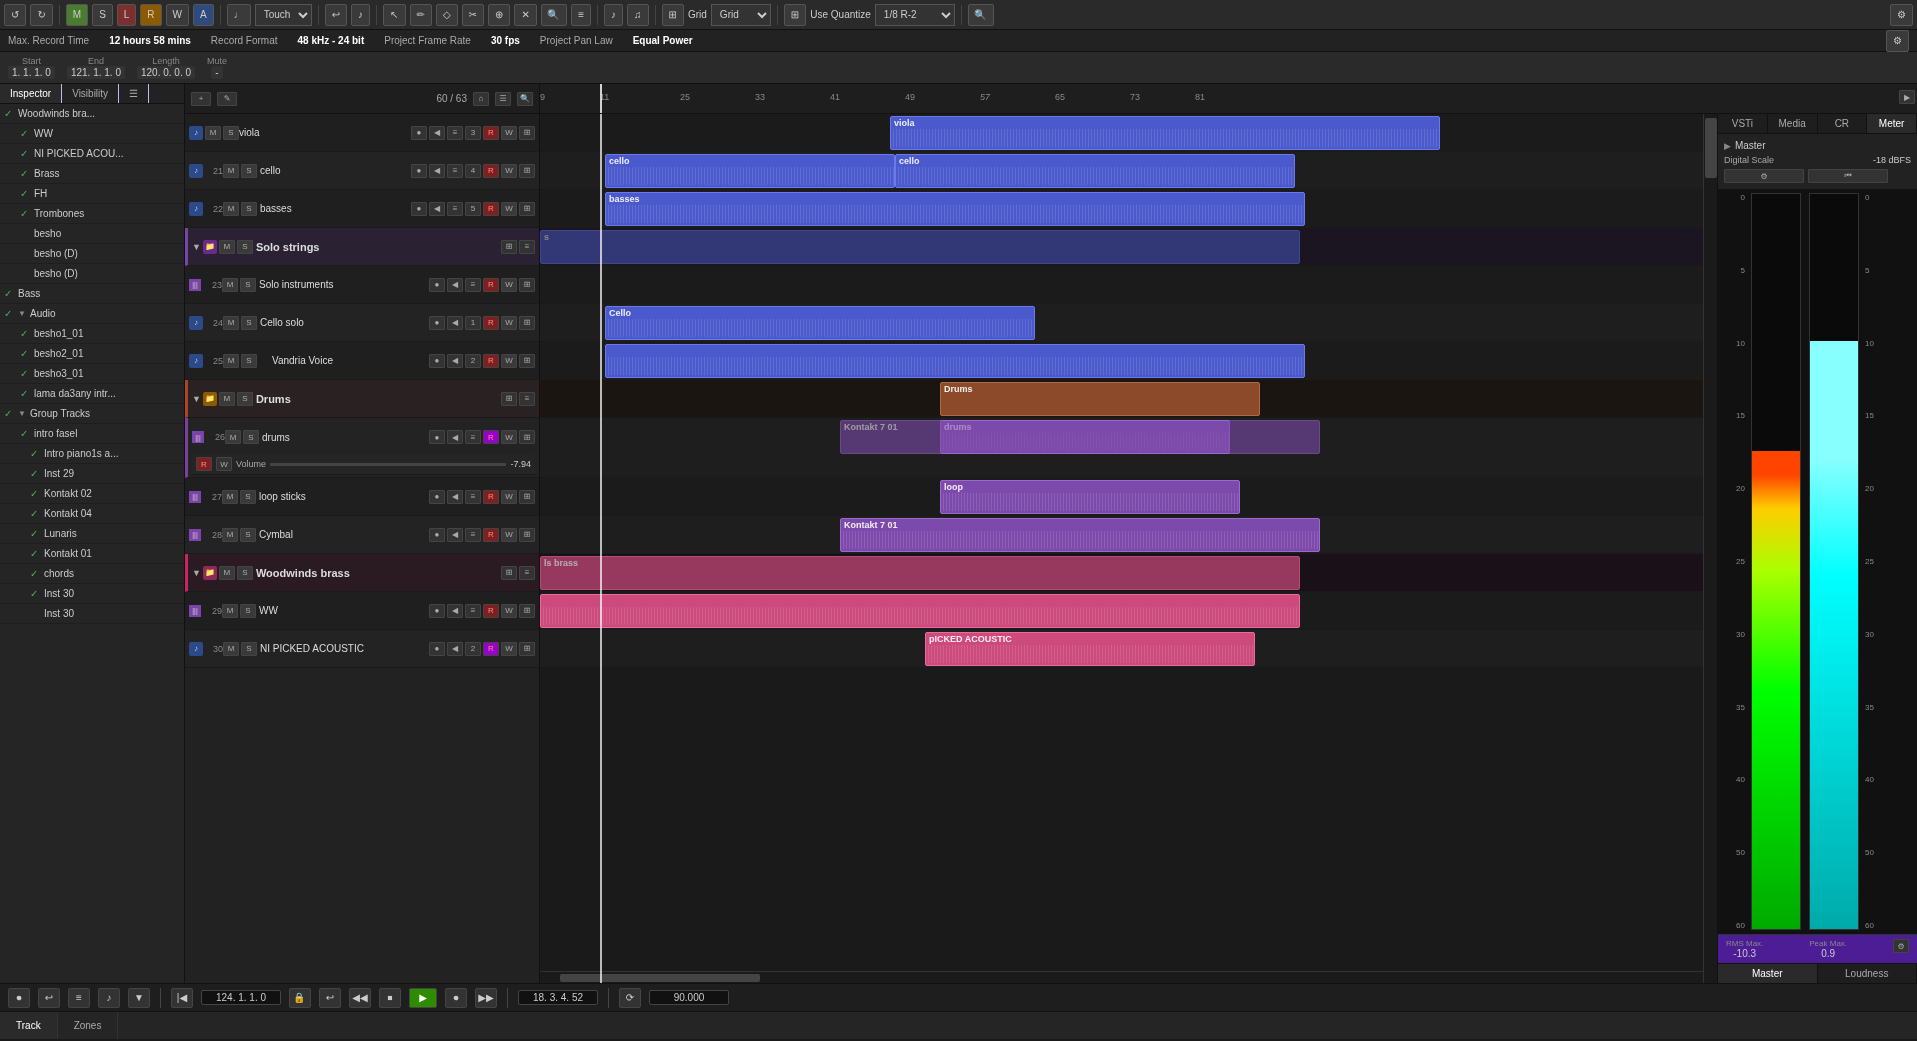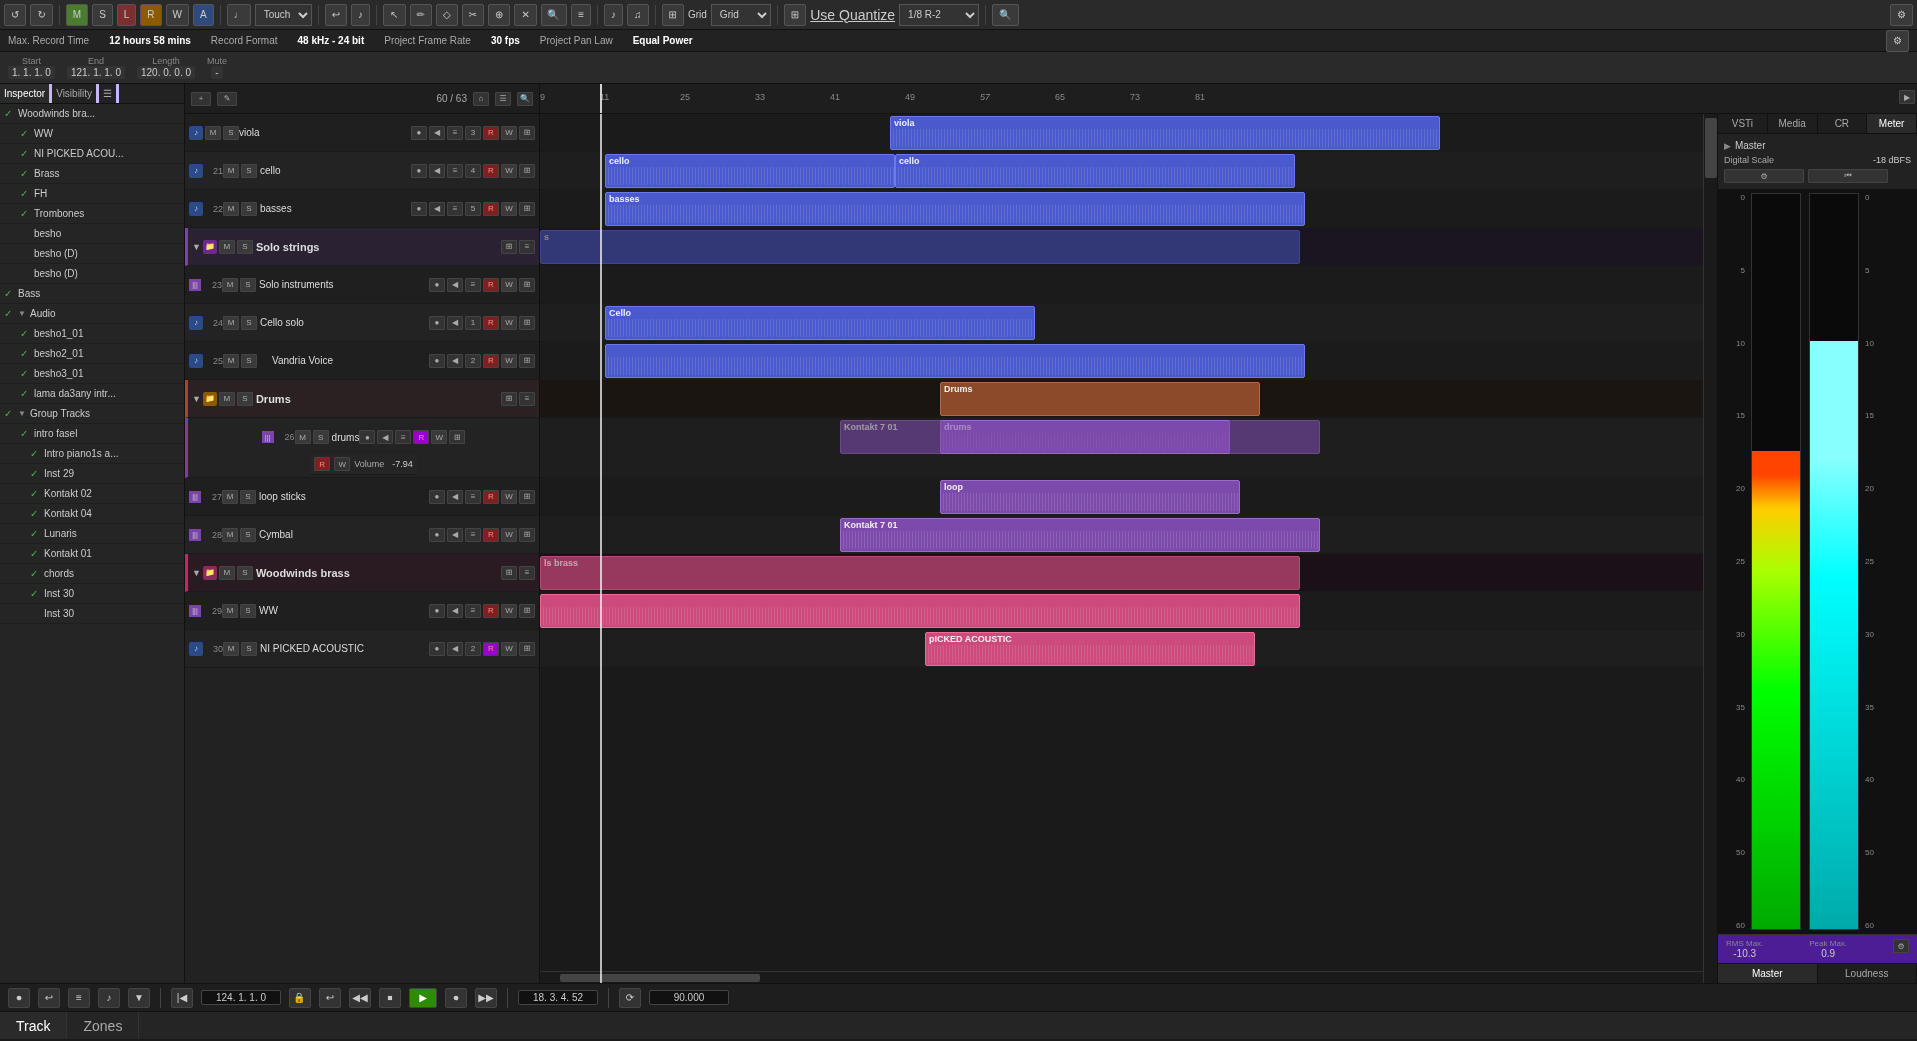--- a/index.html
+++ b/index.html
@@ -84,24 +84,24 @@
       border-right: 1px solid #111;
       display: flex;
       flex-direction: column;
     }
     .left-panel-tabs {
       display: flex;
       background: #222;
       border-bottom: 1px solid #111;
     }
     .left-panel-tab {
-      padding: 4px 4px;
+      padding: 4px 10px;
       font-size: 10px;
       cursor: pointer;
-      border-right: 3px solid #c4b5fd;
+      border-right: 1px solid #c4b5fd;
       color: #aaa;
     }
     .left-panel-tab.active { background: #2a2a2a; color: #fff; }
     .left-panel-list { overflow-y: auto; flex: 1; }
     .track-item {
       display: flex;
       align-items: center;
       height: 20px;
       padding: 0 4px;
       cursor: pointer;
@@ -118,21 +118,20 @@
       background: #222;
       border-right: 1px solid #111;
       overflow-y: hidden;
       display: flex;
       flex-direction: column;
     }
     .track-row {
       height: 40px;
       border-bottom: 1px solid #1a1a1a;
       display: flex;
-      align-items: center;
       padding: 0 4px;
       background: #232323;
       position: relative;
     }
     .track-row.alt { background: #1f1f1f; }
     .track-controls { display: flex; align-items: center; gap: 2px; font-size: 9px; }
     .btn-small {
       width: 16px; height: 14px;
       background: #333;
       border: 1px solid #444;
@@ -258,21 +257,21 @@
     
     .bottom-tabs {
       height: 28px;
       background: #252525;
       border-top: 1px solid #111;
       display: flex;
       align-items: center;
     }
     .bottom-tab {
       padding: 4px 16px;
-      font-size: 14px;
+      font-size: 10px;
       cursor: pointer;
       color: #aaa;
       border-right: 1px solid #333;
       height: 100%;
       display: flex;
       align-items: center;
     }
     .bottom-tab.active { background: #2a2a2a; color: #fff; }
 
     
@@ -360,21 +359,21 @@
   <button class="toolbar-btn">♪</button>
   <button class="toolbar-btn">♫</button>
   <div class="separator"></div>
   <button class="toolbar-btn">⊞</button>
   <span style="font-size:10px;color:#ccc;">Grid</span>
   <select class="mode-select" style="width:60px;">
     <option>Grid</option>
   </select>
   <div class="separator"></div>
   <button class="toolbar-btn">⊞</button>
-  <span style="font-size:14px;color:#ccc;text-decoration:underline;">Use Quantize</span>
+  <span style="font-size:10px;color:#ccc;">Use Quantize</span>
   <select class="mode-select" style="width:80px;">
     <option>1/8  R-2</option>
   </select>
   <div class="separator"></div>
   <button class="toolbar-btn">🔍</button>
   <span style="flex:1"></span>
   <button class="toolbar-btn">⚙</button>
 </div>
 
 <div class="info-bar">

